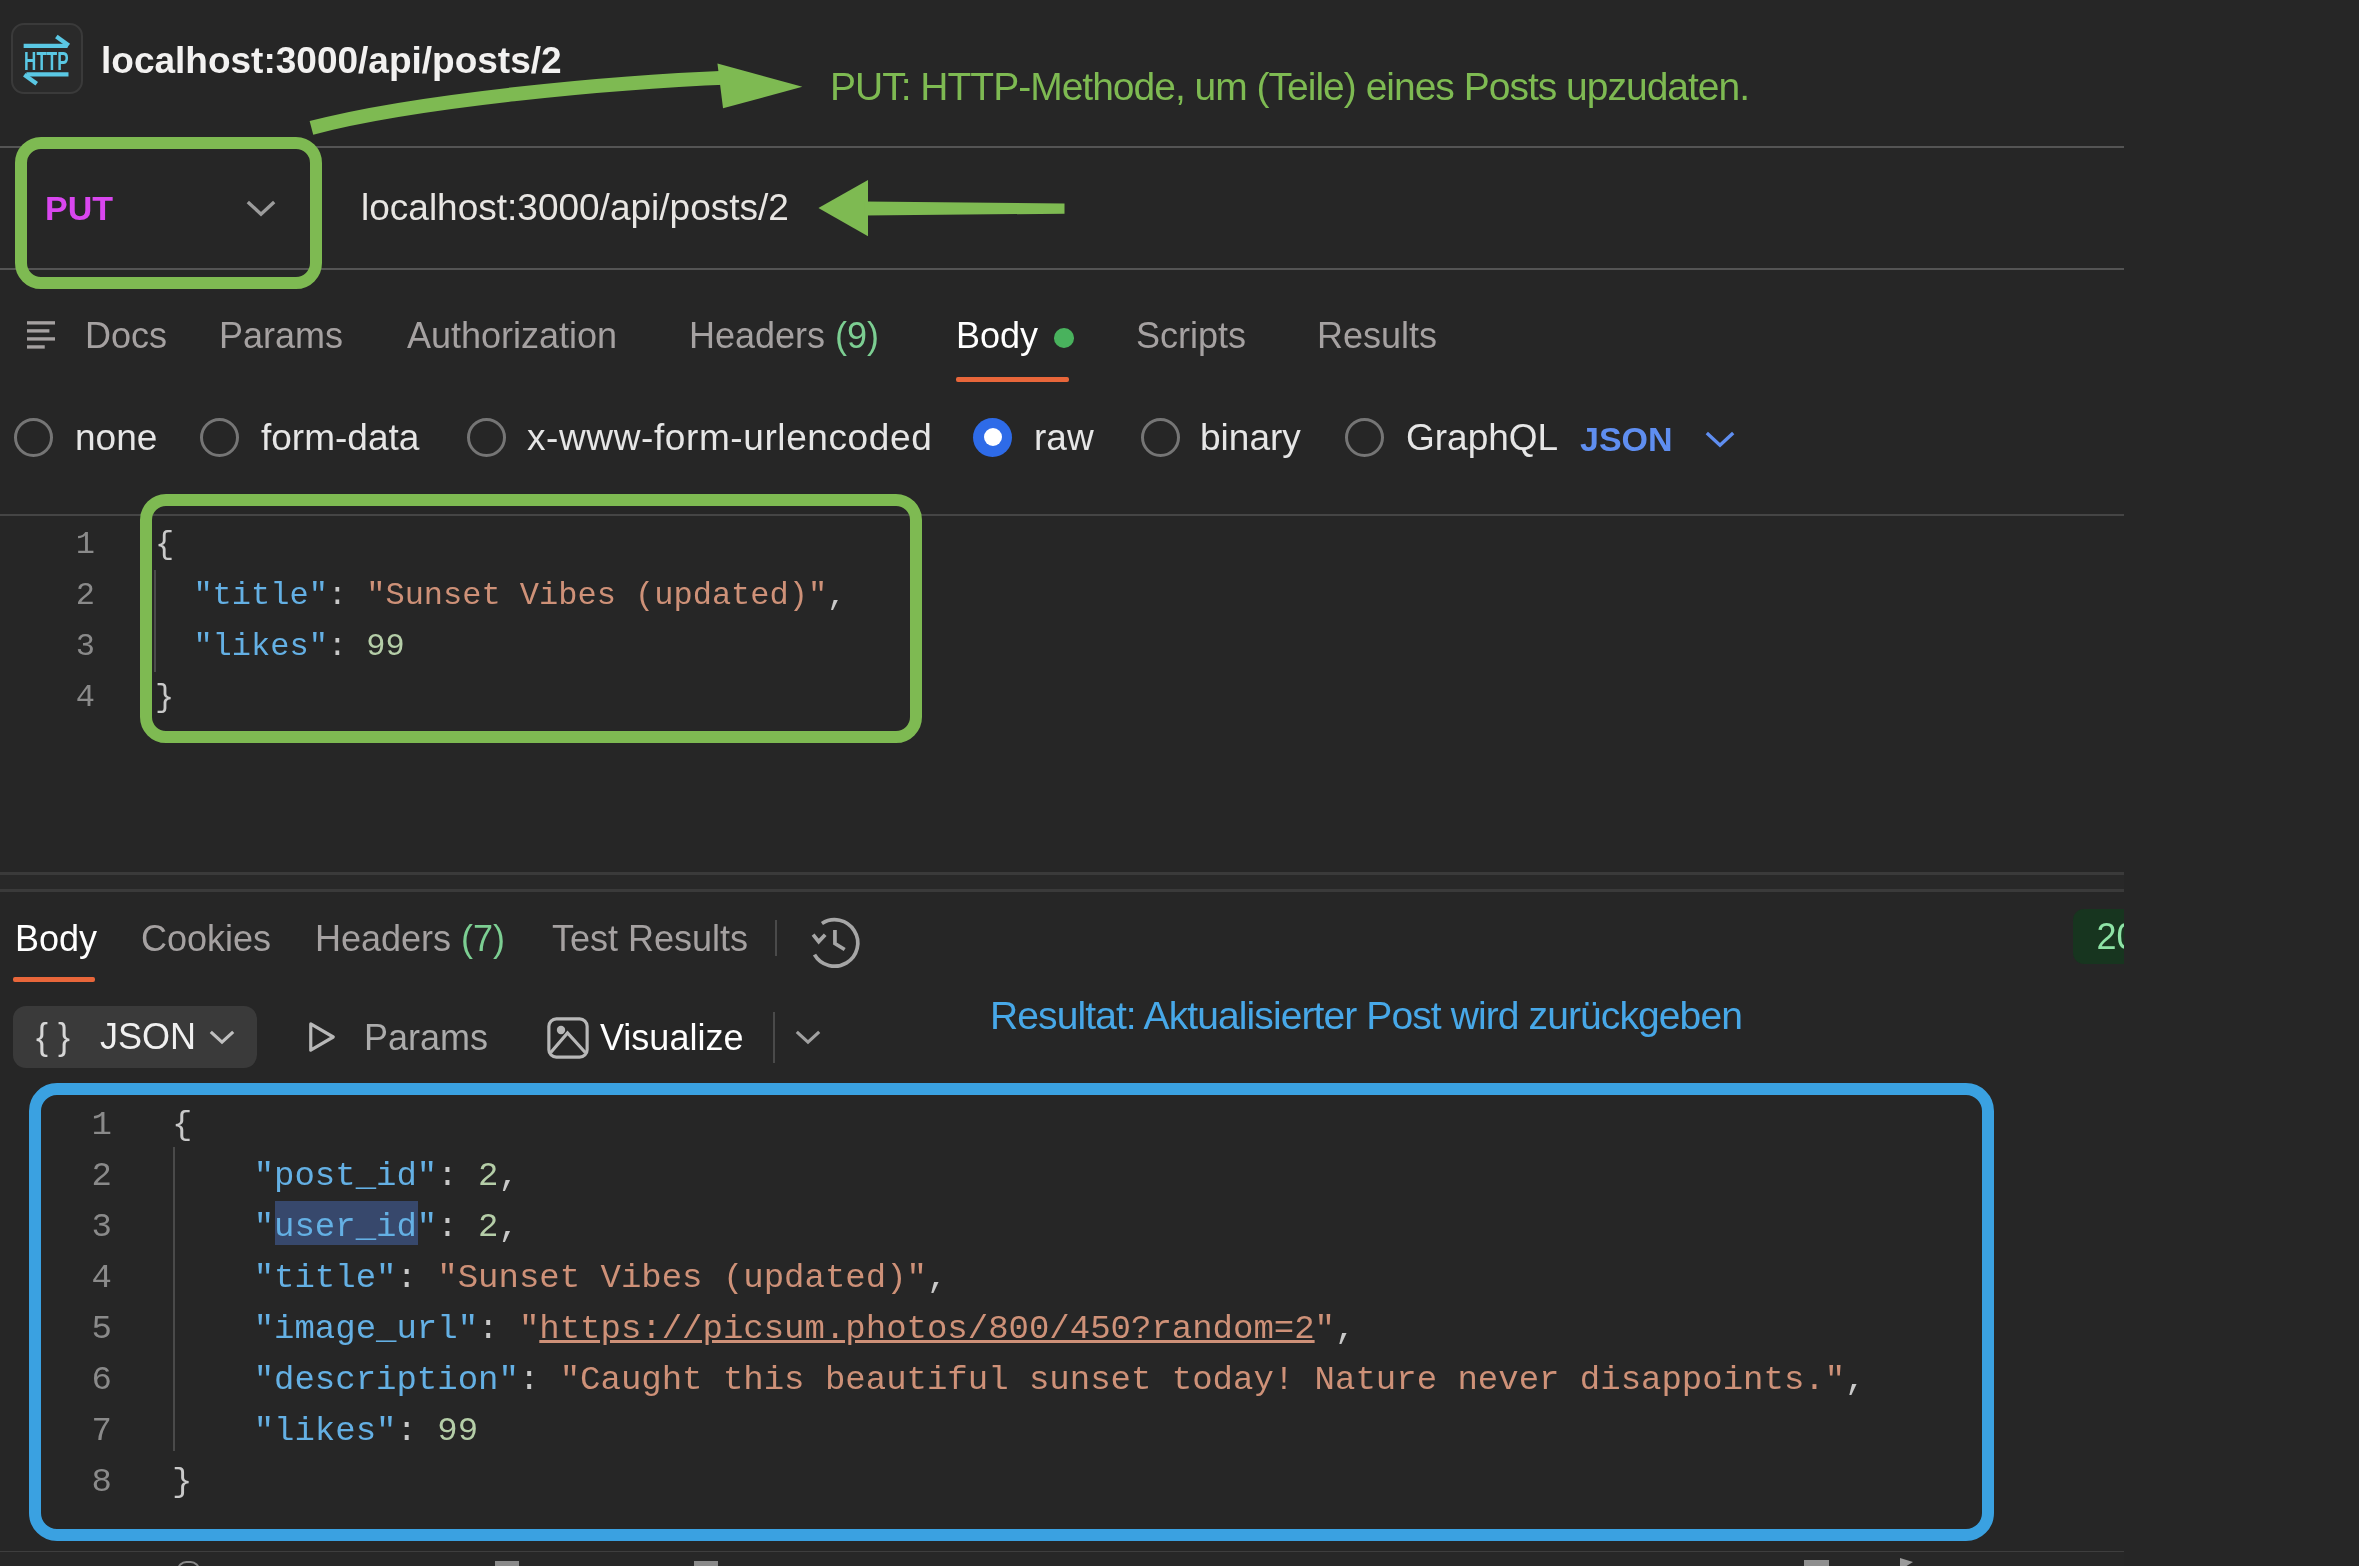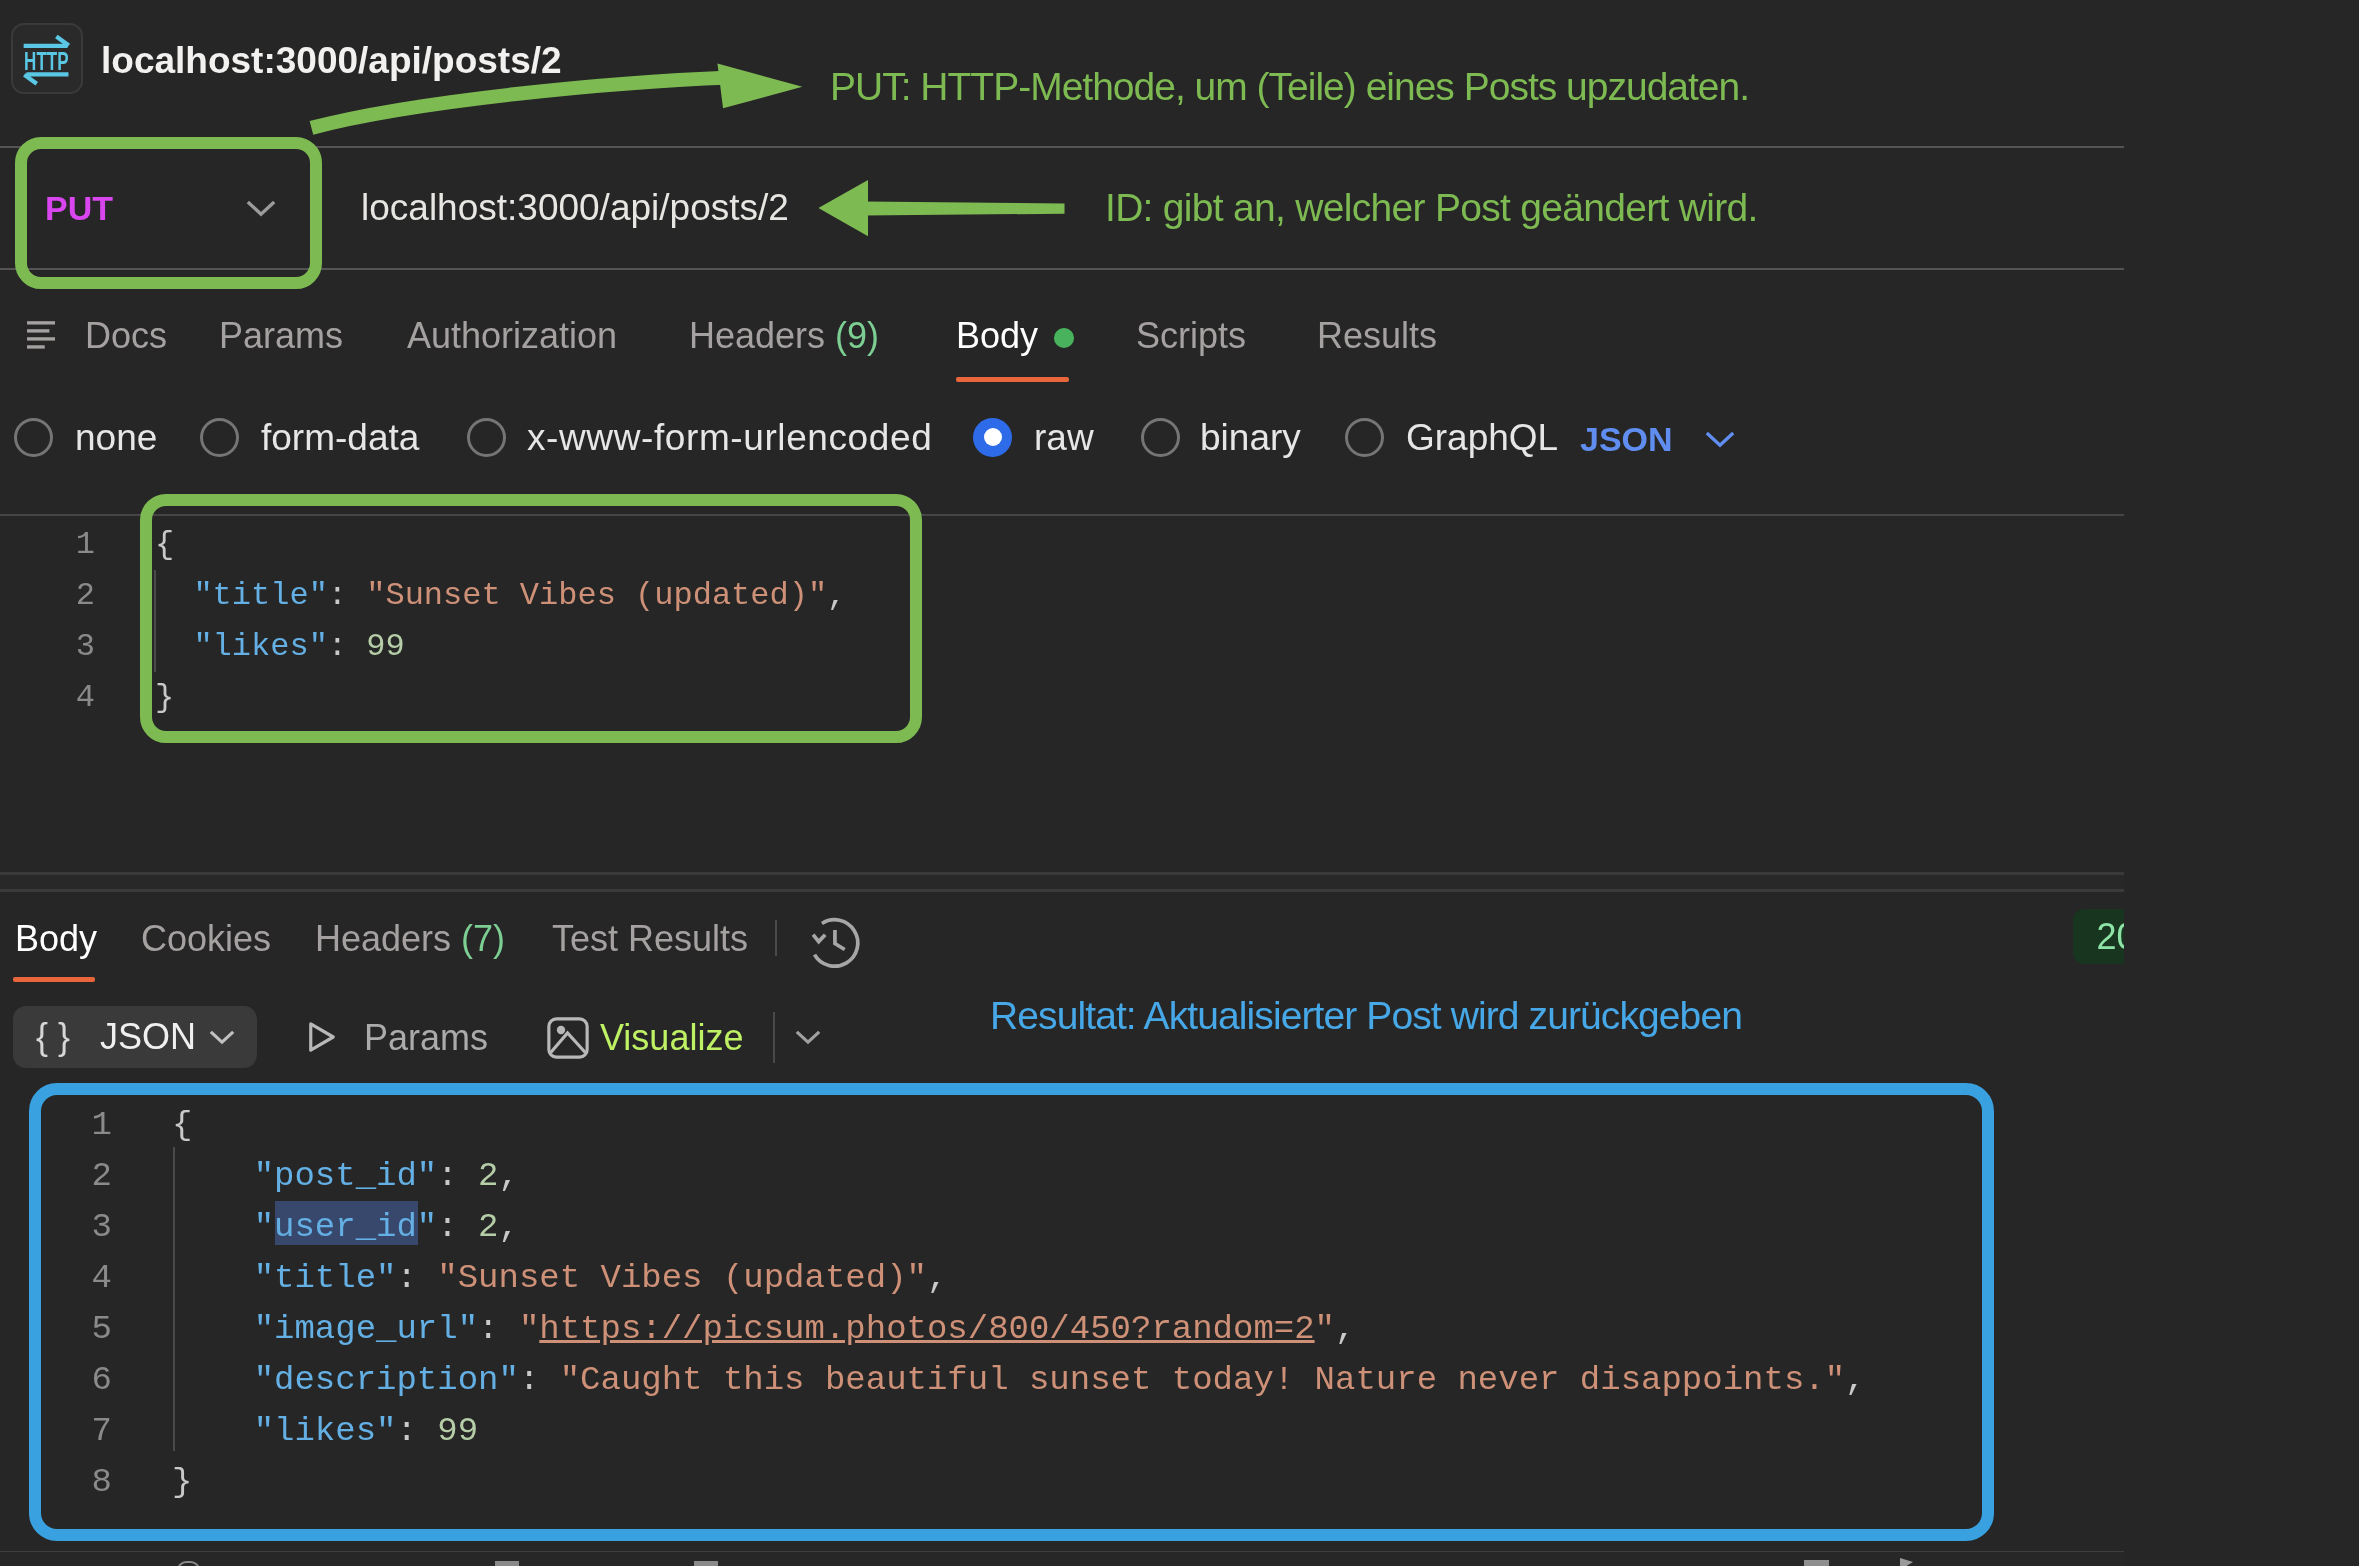--- a/index.html
+++ b/index.html
@@ -48,21 +48,20 @@
   <div class="txt" style="left:45px;top:191px;line-height:35px;font-size:34px;font-weight:bold;color:#d946ef;">PUT</div>
   <svg class="abs" style="left:245px;top:199px;" width="32" height="19" viewBox="0 0 34 20">
     <path d="M3 3 L17 16 L31 3" fill="none" stroke="#9b9b9b" stroke-width="3.6"></path>
   </svg>
   <div class="txt" style="left:361px;top:189px;line-height:37px;font-size:37px;color:#e8e6e3;">localhost:3000/api/posts/2</div>
 
   <svg class="abs" style="left:810px;top:176px;" width="262" height="66" viewBox="0 0 280 70">
     <path d="M9 34 L62 4 L62 64 Z" fill="#7eba52"></path>
     <path d="M58 27 L272 29 L272 40 L58 42 Z" fill="#7eba52"></path>
   </svg>
-  <div class="txt green" style="left:1105px;top:188px;line-height:39px;font-size:39px;letter-spacing:-0.7px;">ID: gibt an, welcher Post geändert wird.</div>
 
   <div class="abs" style="left:15px;top:137px;width:307px;height:152px;border:12px solid #7eba52;border-radius:26px;box-sizing:border-box;"></div>
 
   <svg class="abs" style="left:27px;top:320px;" width="28" height="30" viewBox="0 0 30 32">
     <g stroke="#a5a1a1" stroke-width="3.6">
       <path d="M0 3 H30"></path>
         <path d="M0 11.6 H24"></path>
         <path d="M0 20.2 H30"></path>
         <path d="M0 28.8 H19"></path>
     </g>
@@ -136,21 +135,21 @@
   </svg>
   <svg class="abs" style="left:307px;top:1019px;" width="30" height="36" viewBox="0 0 32 38">
     <path d="M4 5 L28 19 L4 33 Z" fill="none" stroke="#b8b8b8" stroke-width="3.4" stroke-linejoin="round"></path>
   </svg>
   <div class="txt" style="left:364px;top:1019px;line-height:37px;font-size:36px;color:#ababab;">Params</div>
   <svg class="abs" style="left:547px;top:1017px;" width="42" height="42" viewBox="0 0 45 45">
     <rect x="2" y="2" width="41" height="41" rx="8" fill="none" stroke="#b8b8b8" stroke-width="3.4"></rect>
     <circle cx="15" cy="14" r="4.5" fill="#b8b8b8"></circle>
     <path d="M4 38 L22 17 L41 38" fill="none" stroke="#b8b8b8" stroke-width="3.4"></path>
   </svg>
-  <div class="txt" style="left:600px;top:1019px;line-height:37px;font-size:36px;color:#bef264;">Visualize</div>
+  <div class="txt" style="left:600px;top:1019px;line-height:37px;font-size:36px;color:#ffffff;">Visualize</div>
   <div class="abs" style="left:773px;top:1012px;width:1.9px;height:51px;background:#4a4a4a;"></div>
   <svg class="abs" style="left:794px;top:1029px;" width="28" height="17" viewBox="0 0 30 18">
     <path d="M3 3 L15 14 L27 3" fill="none" stroke="#a0a0a0" stroke-width="3.4"></path>
   </svg>
   <div class="txt blue-an" style="left:990px;top:996px;line-height:39px;font-size:39px;letter-spacing:-0.9px;">Resultat: Aktualisierter Post wird zurückgeben</div>
 
   <div class="abs" style="left:2312px;top:1003px;width:62px;height:68px;background:#3b3b3b;border-radius:12px;"></div>
   <svg class="abs" style="left:2325px;top:1018px;" width="37" height="43" viewBox="0 0 40 46">
     <g stroke="#ffffff" stroke-width="3.6" fill="none">
       <path d="M0 4 H40"></path>

